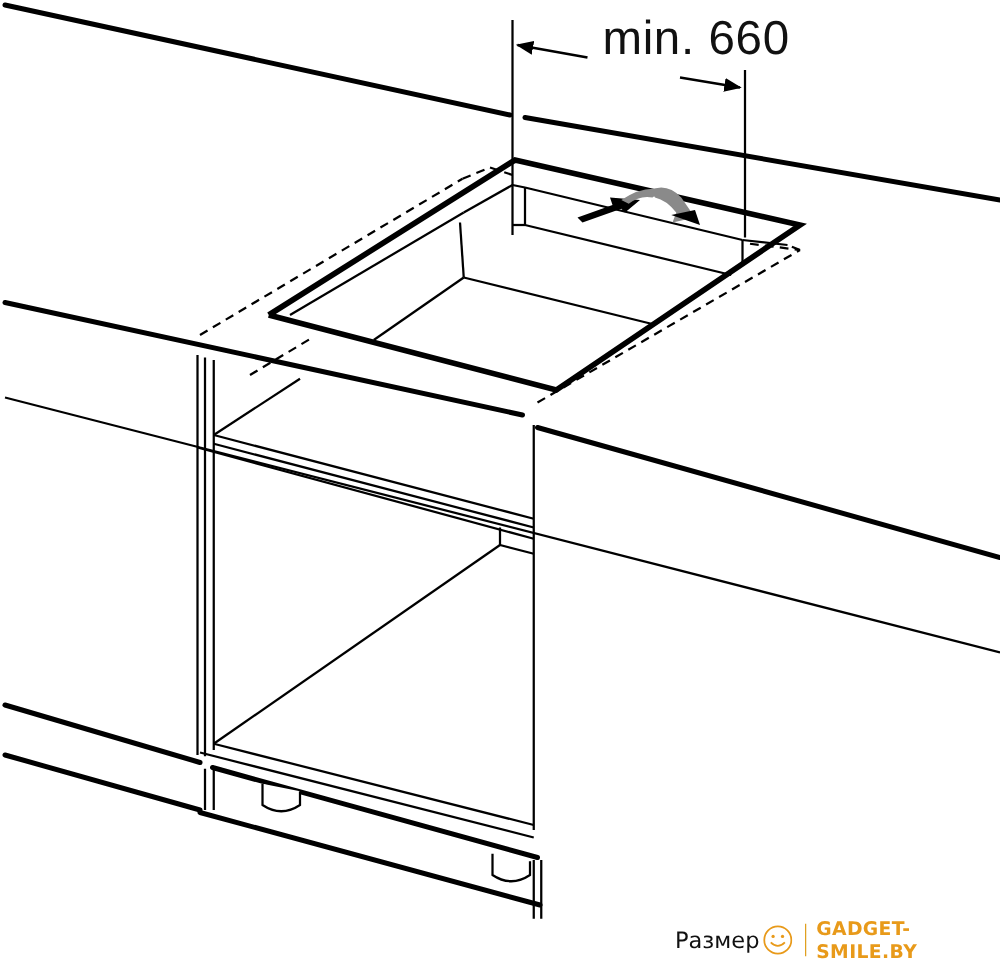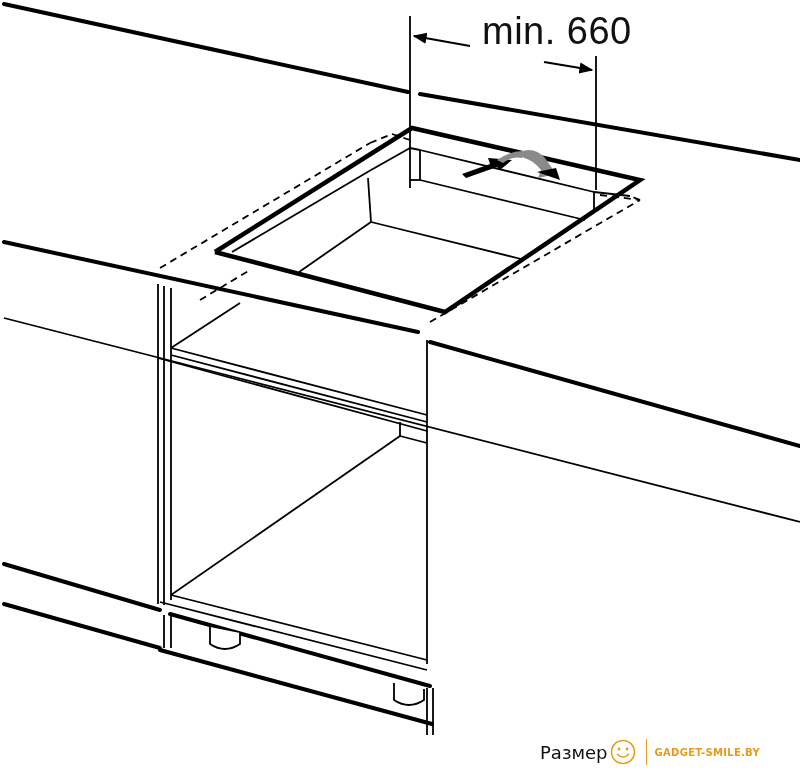--- a/index.html
+++ b/index.html
@@ -3,21 +3,21 @@
 <meta charset="utf-8">
 <style>
   html, body { margin: 0; padding: 0; background: #ffffff; }
   body { width: 800px; height: 783px; position: relative; overflow: hidden; font-family: "Liberation Sans", sans-serif; }
   #diagram { position: absolute; left: 0; top: 0; width: 800px; height: 783px; }
   .dim-label { position: absolute; left: 482px; top: 12px; font-size: 38px; color: #111; font-family: "Liberation Sans", sans-serif; letter-spacing: 0.5px; line-height: 1; }
   .watermark { position: absolute; left: 540px; top: 735px; height: 34px; display: flex; align-items: center; }
   .wm-text { font-family: "DejaVu Sans", sans-serif; font-size: 18px; color: #111; }
   .wm-smile { width: 26px; height: 26px; margin-left: 2px; }
   .wm-sep { width: 1px; height: 26px; background: #e0a020; margin: 0 8px 0 10px; }
-  .wm-brand { font-family: "DejaVu Sans", sans-serif; font-weight: bold; font-size: 10px; color: #e89a1a; letter-spacing: 0.3px; }
+  .wm-brand { font-family: "DejaVu Sans", sans-serif; font-weight: bold; font-size: 15px; color: #e89a1a; letter-spacing: 0.3px; }
 </style>
 </head>
 <body>
 
 <svg id="diagram" viewBox="0 0 800 783" xmlns="http://www.w3.org/2000/svg">
   <defs>
     <marker id="arrowhead" viewBox="0 0 10 10" refX="9" refY="5" markerWidth="7" markerHeight="7" orient="auto-start-reverse">
       <path d="M0,1 L10,5 L0,9 z" fill="#000"></path>
     </marker>
   </defs>

